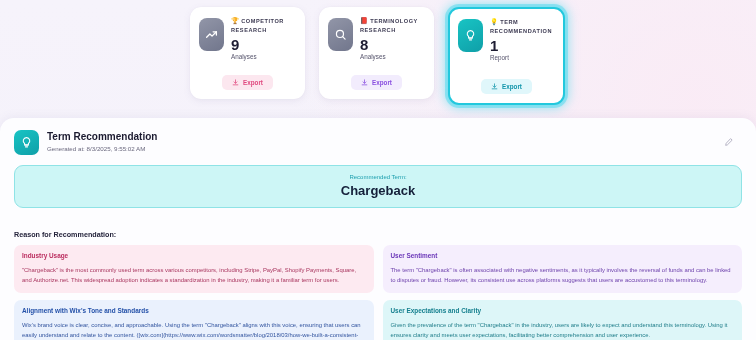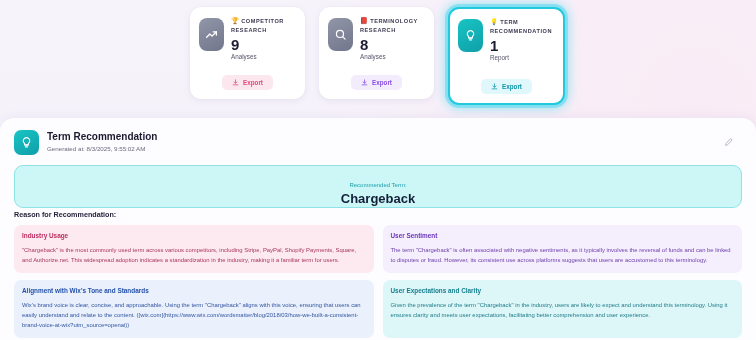--- a/index.html
+++ b/index.html
@@ -149,38 +149,38 @@
   
   .term-banner {
     margin-top: 10px;
     height: 43px;
     background: #cdf6f6;
     border: 1px solid #8fe3e6;
     border-radius: 9px;
     display: flex;
     flex-direction: column;
     align-items: center;
-    justify-content: flex-end;
+    justify-content: center;
     gap: 2px;
   }
   .term-label {
     font-size: 6px;
     color: #1c9fae;
     font-weight: normal;
     line-height: 1.2;
   }
   .term-value {
     font-size: 13px;
     font-weight: bold;
     color: #14203a;
     line-height: 1.2;
   }
 
   .reason-label {
-    margin-top: 2px;
+    margin-top: 22px;
     font-size: 7.2px;
     font-weight: bold;
     color: #25243c;
     line-height: 1.3;
   }
 
   
   .reason-grid {
     margin-top: 6px;
     display: grid;

